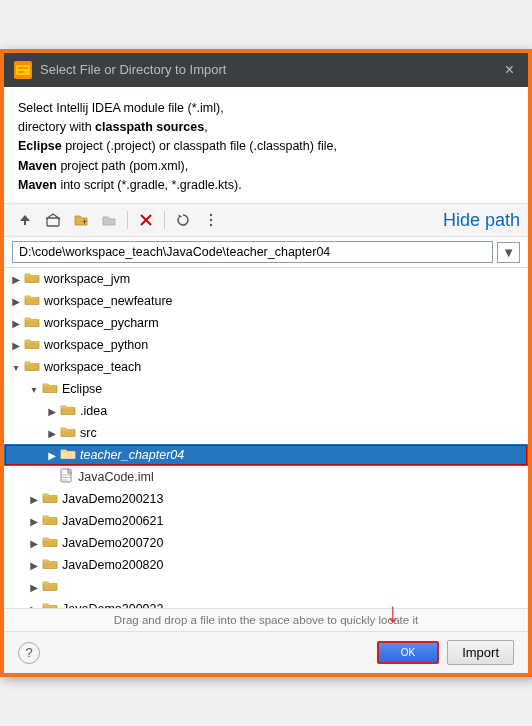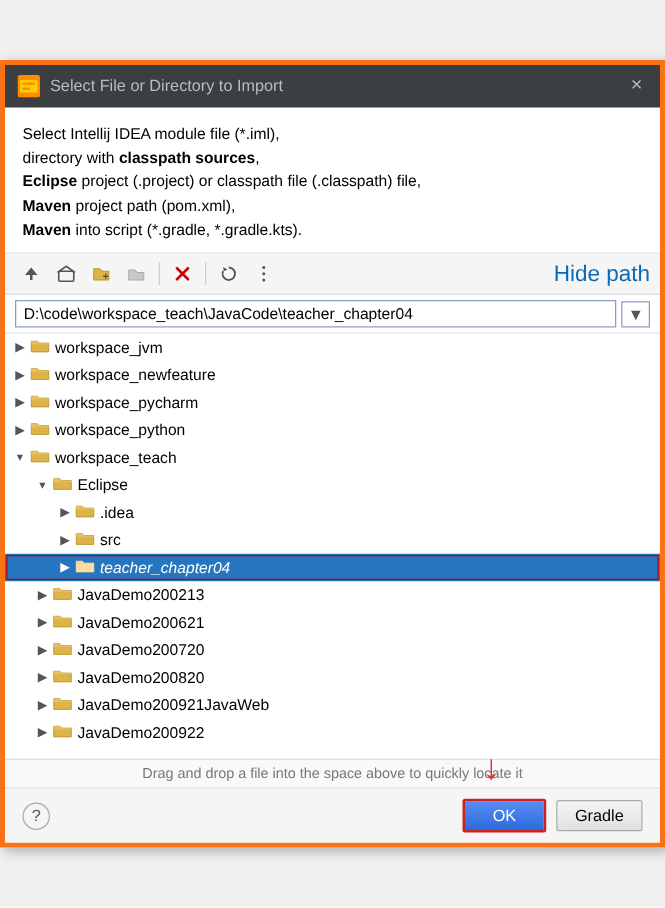--- a/index.html
+++ b/index.html
@@ -167,21 +167,21 @@
       border-top: 1px solid #e0e0e0;
       background: #f5f5f5;
     }
     .footer-left { margin-right: auto; }
     .btn-ok {
       background: linear-gradient(to bottom, #588cf3, #2a6cdc);
       color: #ffffff;
       border: 2px solid #cc2222;
       padding: 4px 22px;
       cursor: pointer;
-      font-size: 13px;
+      font-size: 10px;
       border-radius: 2px;
     }
     .btn-cancel {
       background: linear-gradient(to bottom, #f5f5f5, #e0e0e0);
       color: #000;
       border: 1px solid #aaaaaa;
       padding: 4px 14px;
       cursor: pointer;
       font-size: 13px;
       border-radius: 2px;
@@ -363,20 +363,33 @@
       <div class="tree-item selected selected-border">
         <span class="tree-indent" style="width: 40px; display: inline-block;"></span>
         <span class="expand-arrow">▶</span>
         <span class="folder-icon"><svg width="16" height="13" viewBox="0 0 16 13" xmlns="http://www.w3.org/2000/svg">
         <path d="M1 3h5l1.5 1.5H15v7H1z" fill="#ffe0a0" stroke="#ffe0a0" stroke-width="0.7"></path>
         <path d="M1 3h5l1.5 1.5H15v1H1z" fill="#ffd090" stroke="none"></path>
       </svg></span>
         <span class="item-label">teacher_chapter04</span>
       </div>
       <div class="tree-item">
+        <span class="tree-indent" style="width: 40px; display: inline-block;"></span>
+        <span class="expand-arrow"></span>
+        <span class="folder-icon"><svg width="14" height="16" viewBox="0 0 14 16" xmlns="http://www.w3.org/2000/svg">
+        <rect x="1" y="1" width="10" height="13" rx="1" fill="#fff" stroke="#888" stroke-width="1"></rect>
+        <path d="M8 1v4h4" fill="none" stroke="#888" stroke-width="1"></path>
+        <path d="M8 1l4 4H8z" fill="#ccc" stroke="#888" stroke-width="0.5"></path>
+        <line x1="2" y1="7" x2="11" y2="7" stroke="#aaa" stroke-width="0.8"></line>
+        <line x1="2" y1="9.5" x2="11" y2="9.5" stroke="#aaa" stroke-width="0.8"></line>
+        <line x1="2" y1="12" x2="8" y2="12" stroke="#aaa" stroke-width="0.8"></line>
+      </svg></span>
+        <span class="item-label file">JavaCode.iml</span>
+      </div>
+      <div class="tree-item">
         <span class="tree-indent" style="width: 22px; display: inline-block;"></span>
         <span class="expand-arrow">▶</span>
         <span class="folder-icon"><svg width="16" height="13" viewBox="0 0 16 13" xmlns="http://www.w3.org/2000/svg">
         <path d="M1 3h5l1.5 1.5H15v7H1z" fill="#dcb44a" stroke="#b8912a" stroke-width="0.7"></path>
         <path d="M1 3h5l1.5 1.5H15v1H1z" fill="#e8c060" stroke="none"></path>
       </svg></span>
         <span class="item-label">JavaDemo200213</span>
       </div>
       <div class="tree-item">
         <span class="tree-indent" style="width: 22px; display: inline-block;"></span>
@@ -405,38 +418,37 @@
       </svg></span>
         <span class="item-label">JavaDemo200820</span>
       </div>
       <div class="tree-item">
         <span class="tree-indent" style="width: 22px; display: inline-block;"></span>
         <span class="expand-arrow">▶</span>
         <span class="folder-icon"><svg width="16" height="13" viewBox="0 0 16 13" xmlns="http://www.w3.org/2000/svg">
         <path d="M1 3h5l1.5 1.5H15v7H1z" fill="#dcb44a" stroke="#b8912a" stroke-width="0.7"></path>
         <path d="M1 3h5l1.5 1.5H15v1H1z" fill="#e8c060" stroke="none"></path>
       </svg></span>
-        <span class="item-label">JavaDemo200921JavaWeb</span>
       </div>
       <div class="tree-item">
         <span class="tree-indent" style="width: 22px; display: inline-block;"></span>
         <span class="expand-arrow">▶</span>
         <span class="folder-icon"><svg width="16" height="13" viewBox="0 0 16 13" xmlns="http://www.w3.org/2000/svg">
         <path d="M1 3h5l1.5 1.5H15v7H1z" fill="#dcb44a" stroke="#b8912a" stroke-width="0.7"></path>
         <path d="M1 3h5l1.5 1.5H15v1H1z" fill="#e8c060" stroke="none"></path>
       </svg></span>
         <span class="item-label">JavaDemo200922</span>
       </div>
     </div>
 
   <div class="drag-hint">Drag and drop a file into the space above to quickly locate it</div>
 
   <div class="footer-wrapper">
     <div class="footer">
       <div class="footer-left">
         <button class="help-btn">?</button>
       </div>
       <button class="btn-ok">OK</button>
-      <button class="btn-cancel">Gradle</button>
+      <button class="btn-cancel">Import</button>
     </div>
     <div class="red-arrow">↓</div>
   </div>
 </div>
 
 </body></html>

